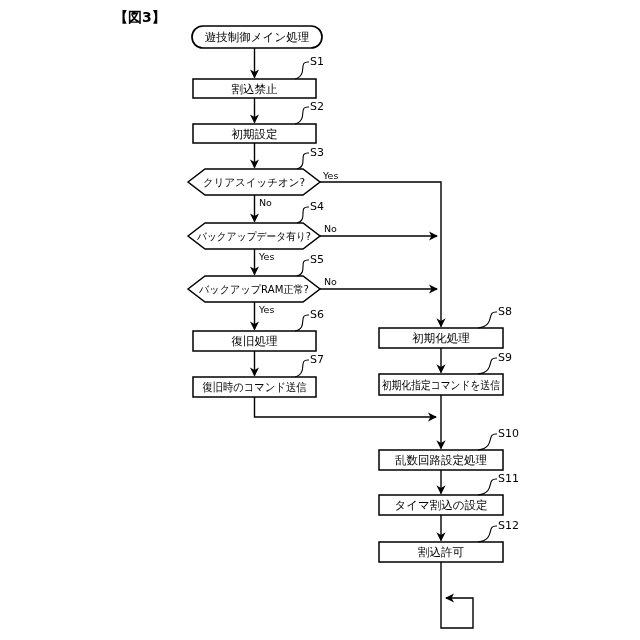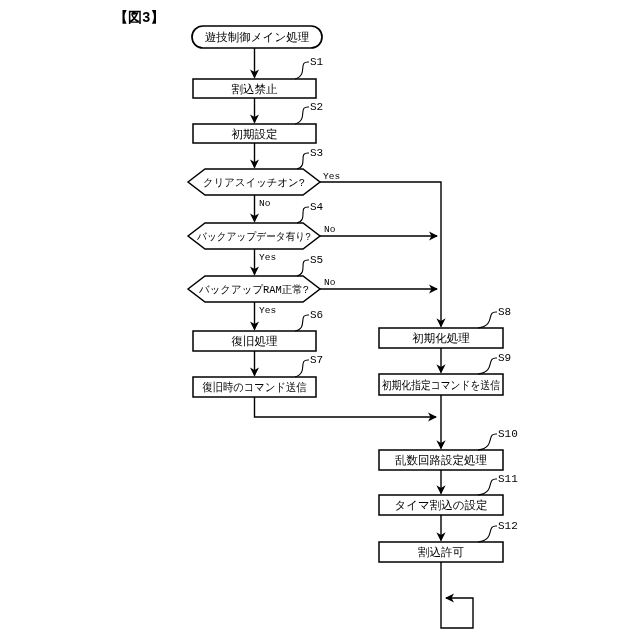--- a/index.html
+++ b/index.html
@@ -7,21 +7,20 @@
     padding: 0;
     background: #ffffff;
     font-family: "DejaVu Sans", sans-serif;
   }
   .page {
     position: relative;
     width: 640px;
     height: 640px;
     background: #ffffff;
     overflow: hidden;
-    font-family: Liberation Mono, monospace;
   }
   svg { display: block; }
   .shape {
     fill: #ffffff;
     stroke: #000000;
     stroke-width: 1.5;
   }
   .terminal { stroke-width: 1.7; }
   .edge {
     fill: none;

